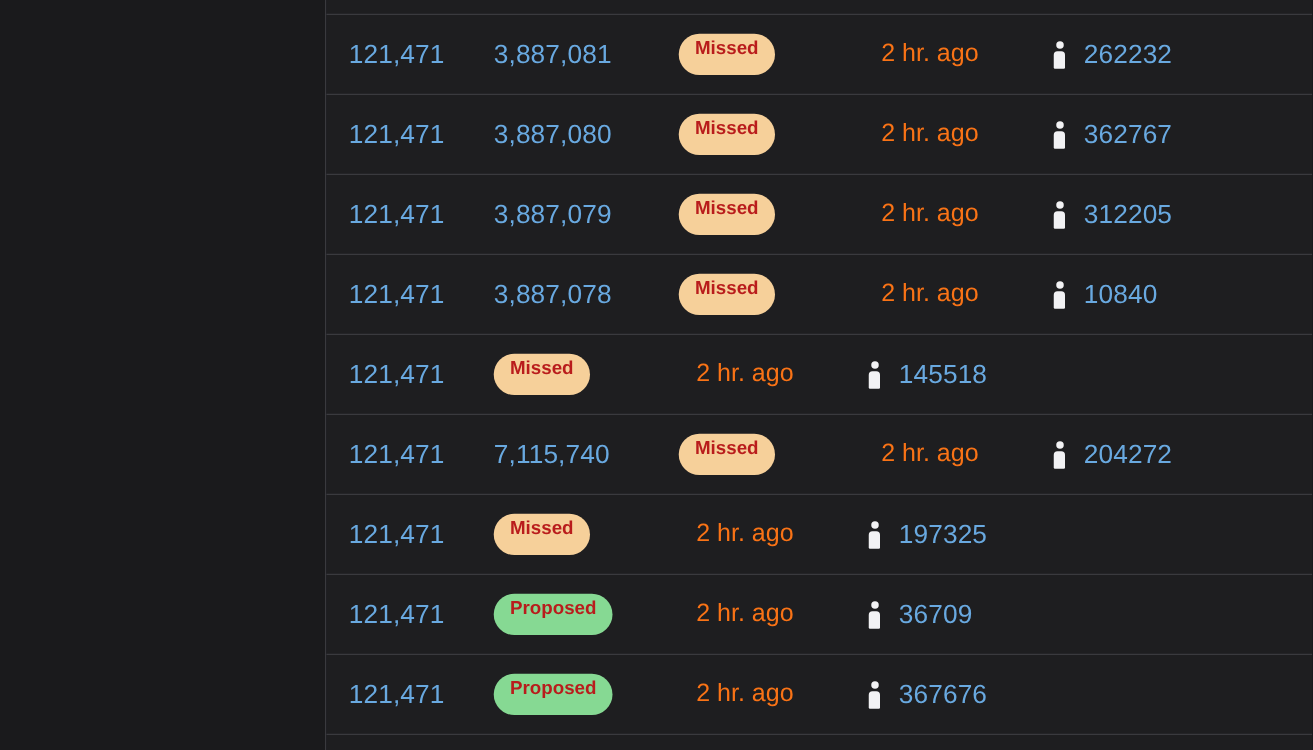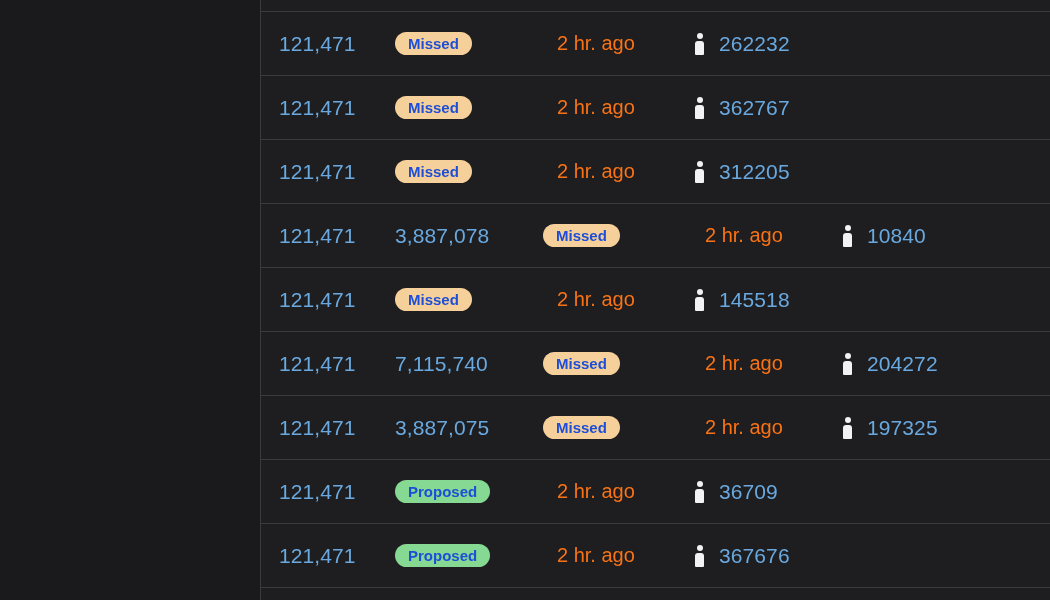--- a/index.html
+++ b/index.html
@@ -61,23 +61,23 @@
   .time {
     color:#f97316;
     font-size:20px;
     white-space:nowrap;
   }
 
   .badge {
     display:inline-block;
     font-size:15px;
     font-weight:bold;
-    padding:4px 13px 2px;
+    padding:4px 13px 13px;
     border-radius:999px;
-    color:#1d4ed8;
+    color:#b91c1c;
     white-space:nowrap;
     line-height:1.1;
   }
   .badge-missed   { background:#f6d09a; }
   .badge-proposed { background:#86d993; }
 
   .validator-icon {
     width:13px; height:22px;
     margin-right:13px;
     position:relative;
@@ -102,56 +102,65 @@
 
   <div class="gutter"></div>
 
   <div class="table-panel">
     <div class="row partial-top"></div>
     <div id="rows">
         <div class="row">
           <div class="cell c-epoch">
             <a class="link">121,471</a>
           </div>
+          <div class="cell c-slot">
+            <a class="link">3,887,081</a>
+          </div>
           <div class="cell c-status">
             <span class="badge badge-missed">Missed</span>
           </div>
           <div class="cell c-time">
             <span class="time">2 hr. ago</span>
           </div>
           <div class="cell c-validator">
             <span class="validator-icon">
               <span class="head"></span>
               <span class="body"></span>
             </span>
             <a class="link">262232</a>
           </div>
         </div>
         <div class="row">
           <div class="cell c-epoch">
             <a class="link">121,471</a>
           </div>
+          <div class="cell c-slot">
+            <a class="link">3,887,080</a>
+          </div>
           <div class="cell c-status">
             <span class="badge badge-missed">Missed</span>
           </div>
           <div class="cell c-time">
             <span class="time">2 hr. ago</span>
           </div>
           <div class="cell c-validator">
             <span class="validator-icon">
               <span class="head"></span>
               <span class="body"></span>
             </span>
             <a class="link">362767</a>
           </div>
         </div>
         <div class="row">
           <div class="cell c-epoch">
             <a class="link">121,471</a>
           </div>
+          <div class="cell c-slot">
+            <a class="link">3,887,079</a>
+          </div>
           <div class="cell c-status">
             <span class="badge badge-missed">Missed</span>
           </div>
           <div class="cell c-time">
             <span class="time">2 hr. ago</span>
           </div>
           <div class="cell c-validator">
             <span class="validator-icon">
               <span class="head"></span>
               <span class="body"></span>
@@ -215,23 +224,20 @@
             <span class="validator-icon">
               <span class="head"></span>
               <span class="body"></span>
             </span>
             <a class="link">204272</a>
           </div>
         </div>
         <div class="row">
           <div class="cell c-epoch">
             <a class="link">121,471</a>
-          </div>
-          <div class="cell c-slot">
-            <a class="link">3,887,075</a>
           </div>
           <div class="cell c-status">
             <span class="badge badge-missed">Missed</span>
           </div>
           <div class="cell c-time">
             <span class="time">2 hr. ago</span>
           </div>
           <div class="cell c-validator">
             <span class="validator-icon">
               <span class="head"></span>

